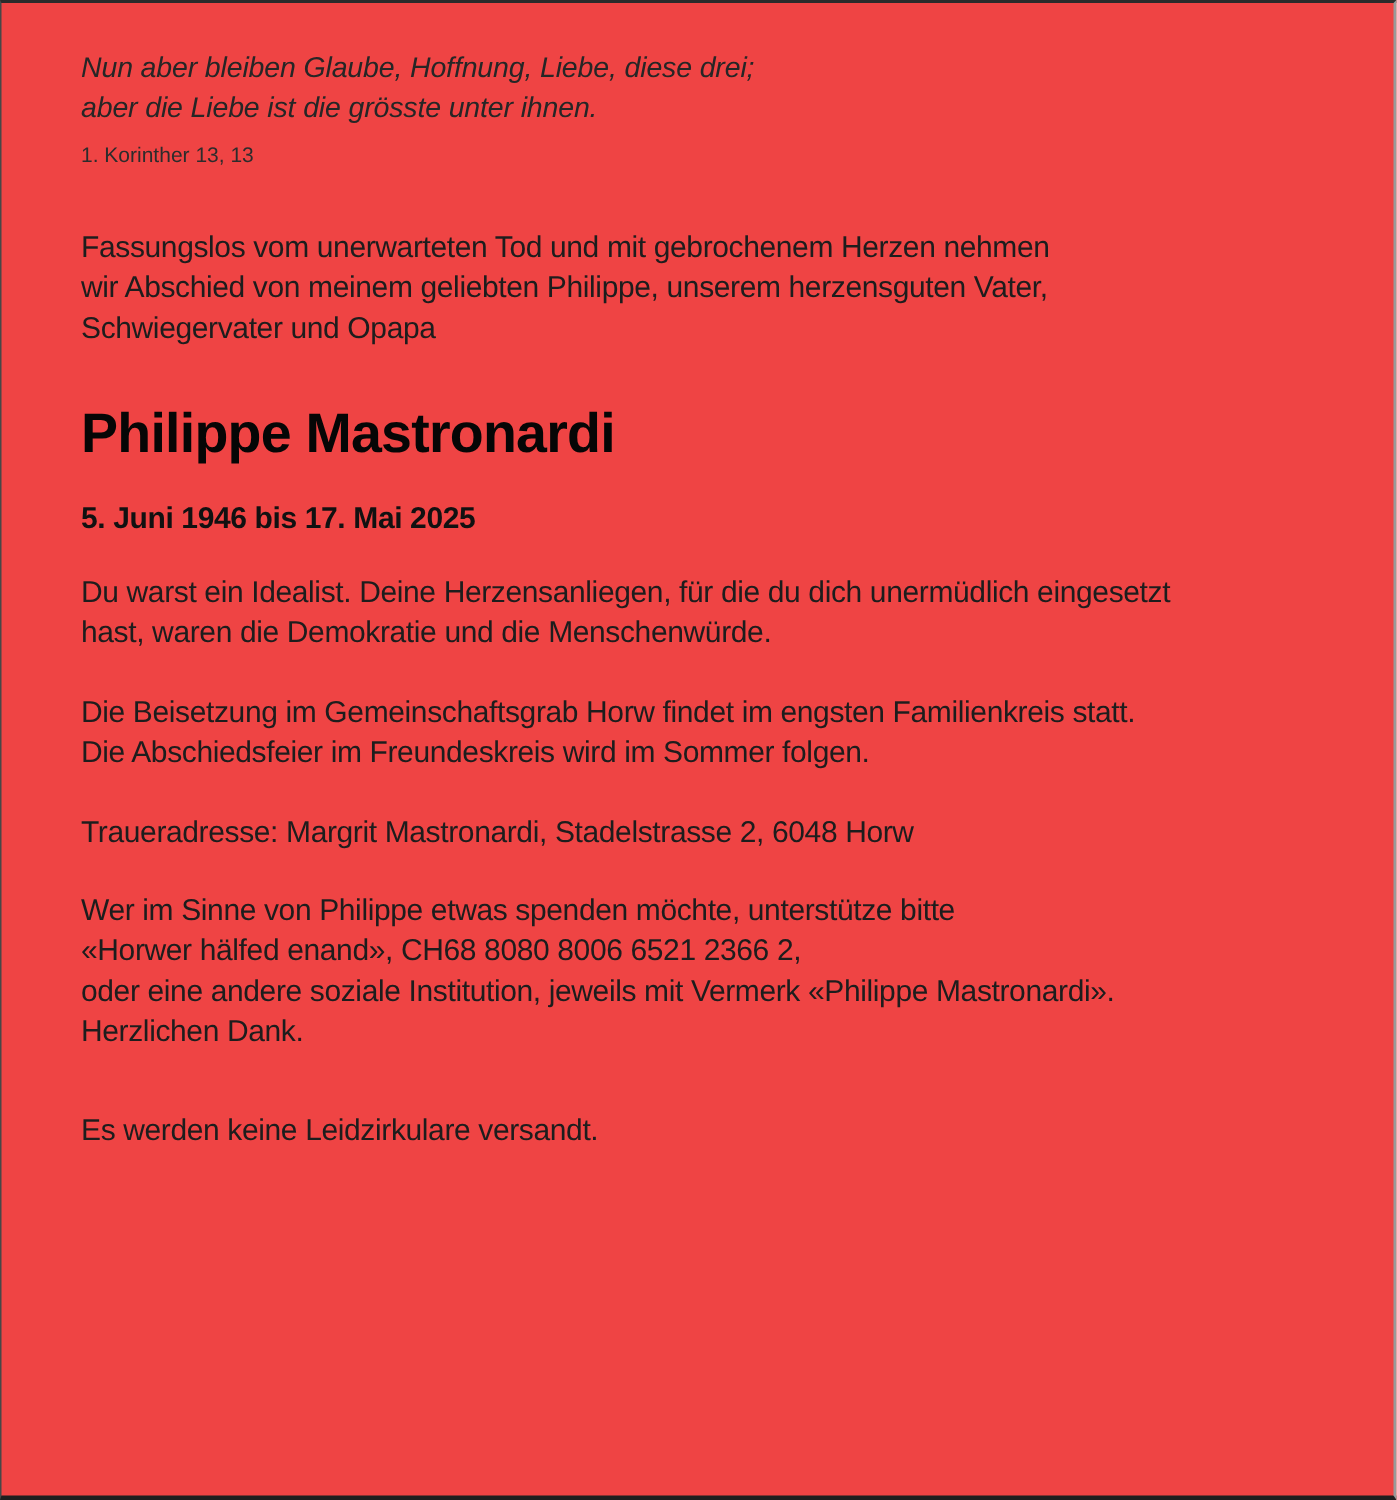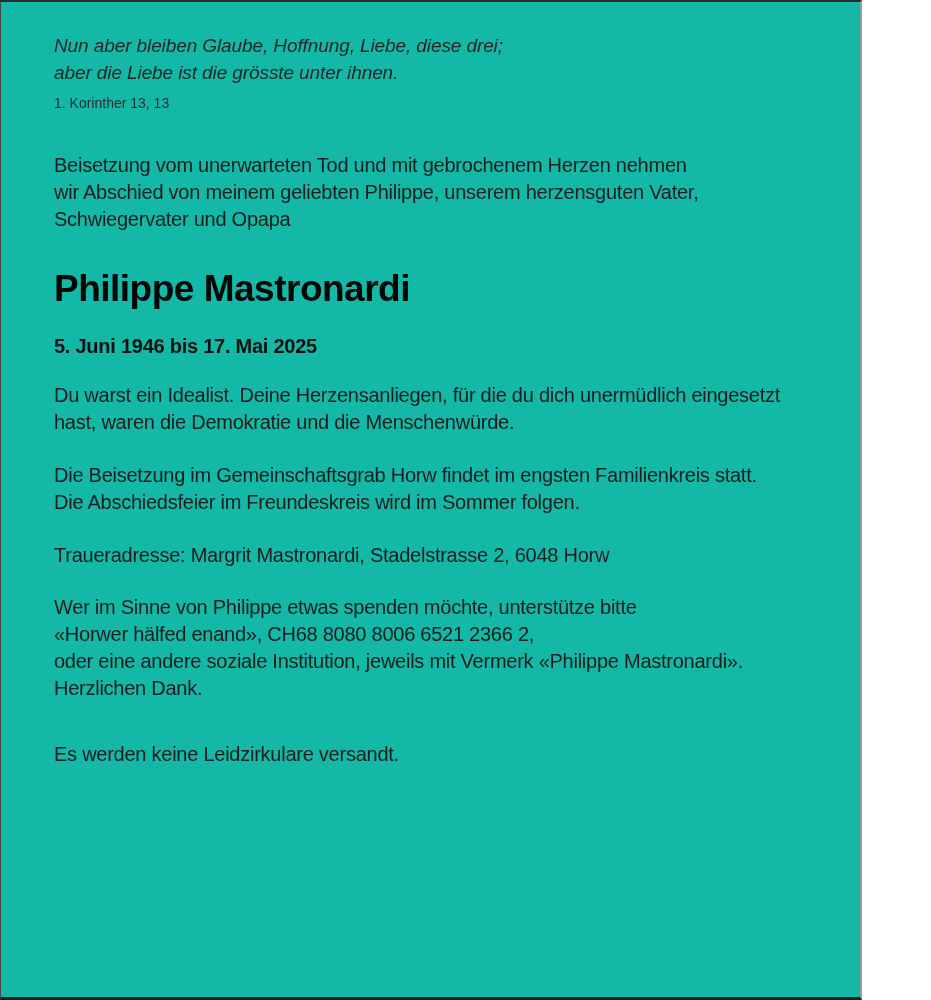--- a/index.html
+++ b/index.html
@@ -2,24 +2,24 @@
 <html lang="de"><head>
 <meta charset="utf-8">
 <style>
   html, body {
     margin: 0;
     padding: 0;
     background: #ffffff;
   }
   .sheet {
     position: relative;
-    width: 862px;
+    width: 931px;
     height: 1000px;
     box-sizing: border-box;
-    background: #14b8a6;
+    background: #ef4444;
     border-top: 2px solid #2b2b2b;
     border-left: 1px solid #474747;
     border-right: 2px solid #9a9a9a;
     border-bottom: 3px solid #1f1f1f;
     padding: 30px 60px 0 53px;
     font-family: "Liberation Sans", sans-serif;
     color: #1d1d1d;
     overflow: hidden;
   }
   .quote {
@@ -73,21 +73,21 @@
 
 <div class="sheet">
 
   <div class="quote">
     <div class="line">Nun aber bleiben Glaube, Hoffnung, Liebe, diese drei;</div>
     <div class="line">aber die Liebe ist die grösste unter ihnen.</div>
   </div>
   <div class="quote-source">1. Korinther 13, 13</div>
 
   <div class="para intro">
-    <div class="line">Beisetzung vom unerwarteten Tod und mit gebrochenem Herzen nehmen</div>
+    <div class="line">Fassungslos vom unerwarteten Tod und mit gebrochenem Herzen nehmen</div>
     <div class="line">wir Abschied von meinem geliebten Philippe, unserem herzensguten Vater,</div>
     <div class="line">Schwiegervater und Opapa</div>
   </div>
 
   <h1 class="name-title">Philippe Mastronardi</h1>
   <div class="life-dates">5. Juni 1946 bis 17. Mai 2025</div>
 
   <div class="para p-idealist">
     <div class="line">Du warst ein Idealist. Deine Herzensanliegen, für die du dich unermüdlich eingesetzt</div>
     <div class="line">hast, waren die Demokratie und die Menschenwürde.</div>

